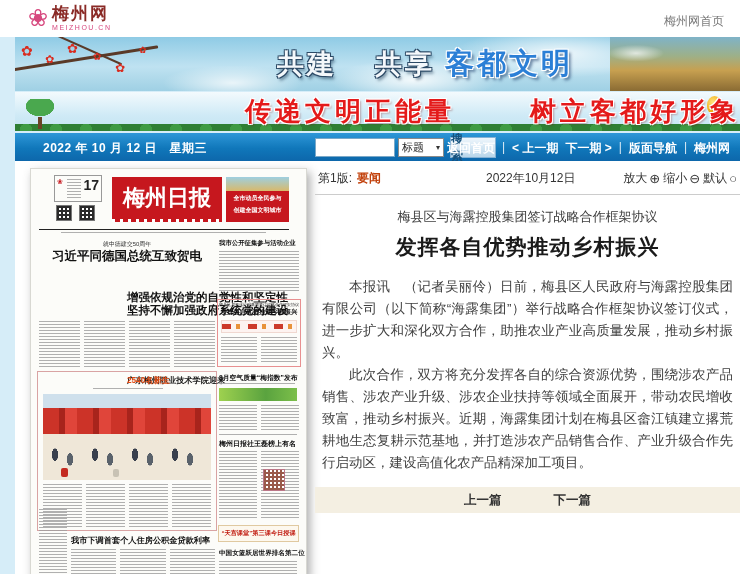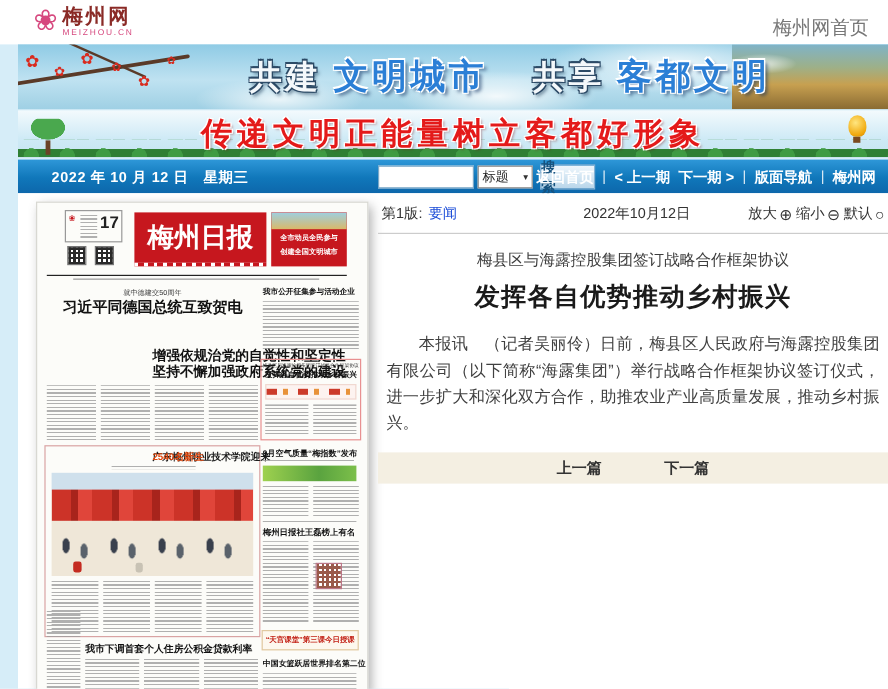--- a/index.html
+++ b/index.html
@@ -10,21 +10,21 @@
     font-family:"Liberation Sans","DejaVu Sans",sans-serif;
   }
   
   .topbar { position:absolute; top:0; left:0; width:740px; height:37px; background:#fff; }
   .logo-wrap { position:absolute; left:28px; top:3px; display:flex; align-items:center; cursor:pointer; }
   .logo-icon { font-size:24px; color:#d6487e; line-height:30px; margin-right:4px; }
   .logo-text { display:flex; flex-direction:column; line-height:1; }
   .site-name { font-family:"Liberation Serif",serif; font-weight:bold; font-size:17px; color:#8a2a26; letter-spacing:2px; }
   .site-domain { font-size:7px; color:#d6487e; letter-spacing:1.5px; margin-top:2px; }
   .slogan { position:absolute; left:112px; top:11px; font-size:15px; font-weight:bold; color:#7a352b; letter-spacing:1px; }
-  .home-link { position:absolute; right:16px; top:13px; font-size:16px; color:#777; cursor:pointer; }
+  .home-link { position:absolute; right:16px; top:13px; font-size:12px; color:#777; cursor:pointer; }
 
   
   .banner-city { position:absolute; top:37px; left:15px; width:725px; height:54px; overflow:hidden;
     background:
       radial-gradient(ellipse 120px 30px at 55% 80%, rgba(255,255,255,.85), transparent 70%),
       radial-gradient(ellipse 150px 35px at 75% 30%, rgba(255,255,255,.8), transparent 70%),
       radial-gradient(ellipse 100px 25px at 30% 85%, rgba(255,255,255,.75), transparent 70%),
       linear-gradient(180deg,#8fcbe5 0%,#bfe2f1 55%,#9fd0e4 100%);
   }
   .plum-branch { position:absolute; left:0; top:0; width:170px; height:54px; }
@@ -53,21 +53,21 @@
       linear-gradient(180deg, transparent 0 55%, #2f7f34 55%);
     background-size:30px 15px,30px 15px,100% 15px; background-repeat:repeat-x; }
   .tree-left { position:absolute; left:4px; bottom:2px; width:42px; height:30px;
     background:radial-gradient(ellipse 20px 14px at 50% 35%, #4aa84e 70%, transparent 72%),
                linear-gradient(#6b4226,#6b4226); background-size:100% 70%,4px 12px;
     background-position:top center, center bottom; background-repeat:no-repeat; }
   .balloon { position:absolute; right:18px; top:4px; width:15px; height:18px;
     background:radial-gradient(circle at 40% 35%, #ffe680, #f0a70a 70%, #c97e05);
     border-radius:50% 50% 42% 42%; }
   .balloon:after { content:""; position:absolute; left:4px; bottom:-5px; width:6px; height:5px; background:#7a4a1f; }
-  .bg-text { position:relative; height:100%; display:flex; align-items:center; justify-content:center; white-space:nowrap; }
+  .bg-text { position:relative; height:100%; display:flex; align-items:center; justify-content:flex-end; gap:75px; white-space:nowrap; }
   .bg-red { font-size:26px; font-weight:bold; color:#e41a1a; letter-spacing:4px;
     text-shadow:-1px -1px 0 #fff,1px -1px 0 #fff,-1px 1px 0 #fff,1px 1px 0 #fff,2px 2px 2px rgba(120,20,20,.35); }
 
   
   .datebar { position:absolute; top:133px; left:15px; width:725px; height:28px;
     background:linear-gradient(180deg,#2e97d8 0%,#1077ba 55%,#0d67ab 100%);
     color:#fff; font-size:12px; }
   .db-date { position:absolute; left:28px; top:7px; font-weight:bold; letter-spacing:.5px; }
   .db-search { position:absolute; left:300px; top:4px; display:flex; align-items:center; }
   .search-input { width:80px; height:19px; border:1px solid #7aa8c8; background:#fff; margin-right:3px; font-size:11px; padding:0 3px; }
@@ -160,21 +160,21 @@
   .r5box { left:187px; top:356px; width:81px; height:17px; border:1px solid #e0c9a0; background:#fdf8ee;
     display:flex; align-items:center; justify-content:center; }
   .r5box span { position:static; color:#c22015; font-weight:bold; font-size:6.2px; white-space:nowrap; }
   .r6h { left:188px; top:380px; width:80px; text-align:center; font-weight:bold; font-size:6.6px; color:#111; white-space:nowrap; }
   .r6t { left:188px; top:392px; width:78px; height:14px; }
 
   
   .panel { position:absolute; left:300px; top:9px; width:425px; }
   .panel-head { display:flex; align-items:center; font-size:12px; color:#333; padding:0 3px; }
   .ph-left { display:flex; gap:5px; }
-  .ph-section { font-weight:normal; color:#1d4ed8;text-align:right; }
+  .ph-section { font-weight:bold; color:#c2410c;text-align:right; }
   .ph-date { margin-left:105px; }
   .ph-ctrls { margin-left:auto; display:flex; align-items:center; gap:3px; }
   .ph-ctrls .ctrl { cursor:pointer; display:flex; align-items:center; gap:2px; }
   .ph-ctrls .ico { font-size:13px; line-height:1; }
   .panel-divider { border-top:1px solid #ccc; margin-top:7px; }
   .art-kicker { text-align:center; margin-top:13px; font-size:13px; color:#3d3d3d; }
   .art-title { text-align:center; margin-top:7px; font-size:21px; font-weight:bold; color:#1a1a1a; letter-spacing:1px; }
   .art-body { margin-top:15px; padding:0 7px; font-size:13.5px; line-height:22px; color:#404040; text-align:justify; }
   .art-body p { text-indent:2em; }
   .pager { margin-top:13px; height:26px; background:#f4efe2; display:flex; align-items:center; justify-content:center; gap:52px; }
@@ -201,21 +201,20 @@
     <span class="bl" style="left:6px;top:6px;font-size:14px;">✿</span>
     <span class="bl" style="left:30px;top:16px;font-size:11px;">✿</span>
     <span class="bl" style="left:52px;top:4px;font-size:13px;">✿</span>
     <span class="bl" style="left:78px;top:14px;font-size:10px;">✿</span>
     <span class="bl" style="left:100px;top:24px;font-size:12px;">✿</span>
     <span class="bl" style="left:124px;top:8px;font-size:9px;">✿</span>
   </div>
   <div class="city-strip"></div>
   <div class="bc-text">
     <span class="bc-white">共建</span>
-    <span class="bc-blue">文明城市</span>
     <span class="bc-gap"></span>
     <span class="bc-white">共享</span>
     <span class="bc-blue">客都文明</span>
   </div>
 </div>
 
 <div class="banner-green">
   <div class="trees"></div>
   <div class="tree-left"></div>
   <div class="balloon"></div>
@@ -361,19 +360,20 @@
           <span>默认</span>
           <span class="ico">○</span>
         </span>
       </div>
     </div>
     <div class="panel-divider"></div>
     <div class="art-kicker">梅县区与海露控股集团签订战略合作框架协议</div>
     <div class="art-title">发挥各自优势推动乡村振兴</div>
     <div class="art-body">
       <p>本报讯　（记者吴丽伶）日前，梅县区人民政府与海露控股集团有限公司（以下简称“海露集团”）举行战略合作框架协议签订仪式，进一步扩大和深化双方合作，助推农业产业高质量发展，推动乡村振兴。</p>
+      <p>此次合作，双方将充分发挥各自的综合资源优势，围绕涉农产品销售、涉农产业升级、涉农企业扶持等领域全面展开，带动农民增收致富，推动乡村振兴。近期，海露集团计划在梅县区畲江镇建立撂荒耕地生态复耕示范基地，并打造涉农产品销售合作、产业升级合作先行启动区，建设高值化农产品精深加工项目。</p>
     </div>
     <div class="pager">
       <span>上一篇</span>
       <span>下一篇</span>
     </div>
   </div>
 </div>
 
 </body></html>

